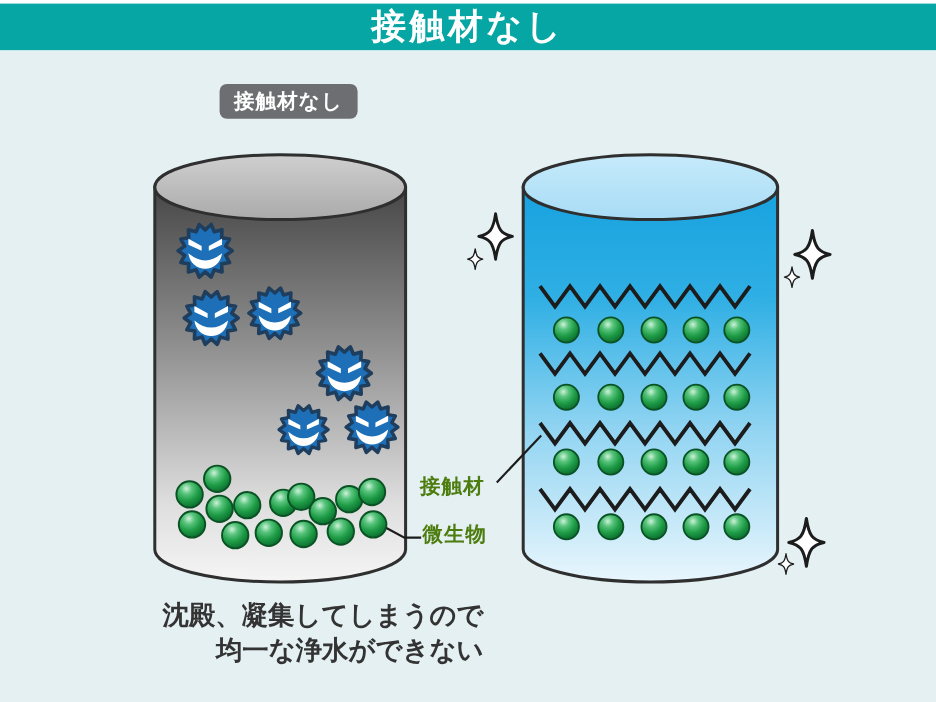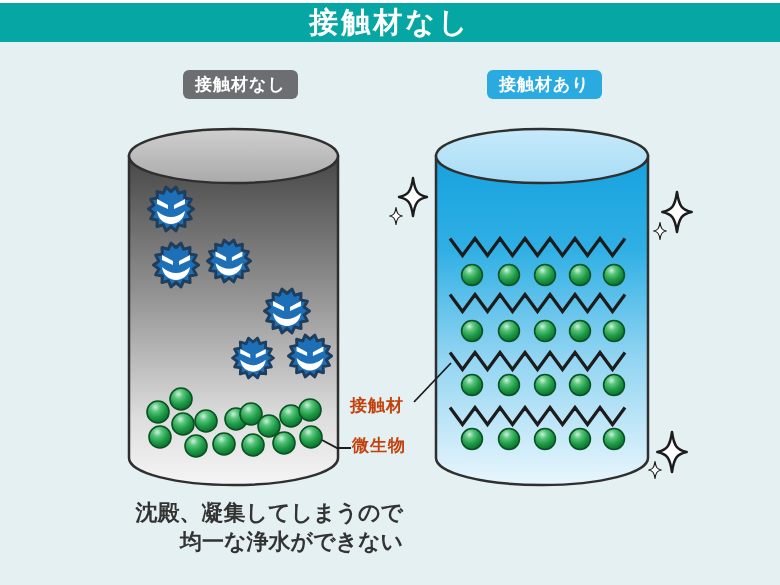--- a/index.html
+++ b/index.html
@@ -6,21 +6,21 @@
   body{font-family:"Liberation Sans","DejaVu Sans",sans-serif;}
   .page{position:relative;width:780px;height:585px;background:#ffffff;overflow:hidden;}
   .header-bar{position:absolute;left:0;top:3px;width:780px;height:39px;background:#05a6a3;
     display:flex;align-items:center;justify-content:center;}
   .header-title{color:#ffffff;font-size:29px;font-weight:700;letter-spacing:3px;}
   .main-bg{position:absolute;left:0;top:42px;width:780px;height:543px;background:#e4f0f2;}
   .badge{position:absolute;height:29px;display:flex;align-items:center;justify-content:center;
     color:#ffffff;font-size:17px;font-weight:700;border-radius:6px;padding:0 12px;letter-spacing:1px;}
   .badge-left{left:183px;top:70px;background:#6d6e71;}
   .badge-right{left:487px;top:70px;background:#29abe2;}
-  .anno{position:absolute;color:#c2410c;font-size:17px;font-weight:700;letter-spacing:1px;}
+  .anno{position:absolute;color:#4d7c0f;font-size:17px;font-weight:700;letter-spacing:1px;}
   .anno-contact{left:350px;top:394px;}
   .anno-microbe{left:352px;top:434px;}
   .caption{position:absolute;top:498px;color:#333333;font-size:22px;font-weight:700;
     line-height:29px;text-align:right;}
   .caption-left{left:63px;width:340px;}
   .caption-right{left:400px;width:280px;}
   svg.scene{position:absolute;left:0;top:42px;}
 </style>
 </head>
 <body>
@@ -147,21 +147,20 @@
         <use href="#sparkle" transform="translate(672,452) scale(1.05)"></use>
         <use href="#sparkle" transform="translate(655,470) scale(0.45)"></use>
       </g>
     <g id="leaders-layer">
         <polyline points="414,402 451,363" fill="none" stroke="#1c1c1c" stroke-width="1.8"></polyline>
         <polyline points="322,440 337,448 351,448" fill="none" stroke="#1c1c1c" stroke-width="1.8"></polyline>
       </g>
   </svg>
 
   <div class="badge badge-left">接触材なし</div>
-  <div class="badge badge-right">接触材あり</div>
 
   <div class="anno anno-contact">接触材</div>
   <div class="anno anno-microbe">微生物</div>
 
   <div class="caption caption-left">
     <div>沈殿、凝集してしまうので</div>
     <div>均一な浄水ができない</div>
   </div>
 
 </div>

